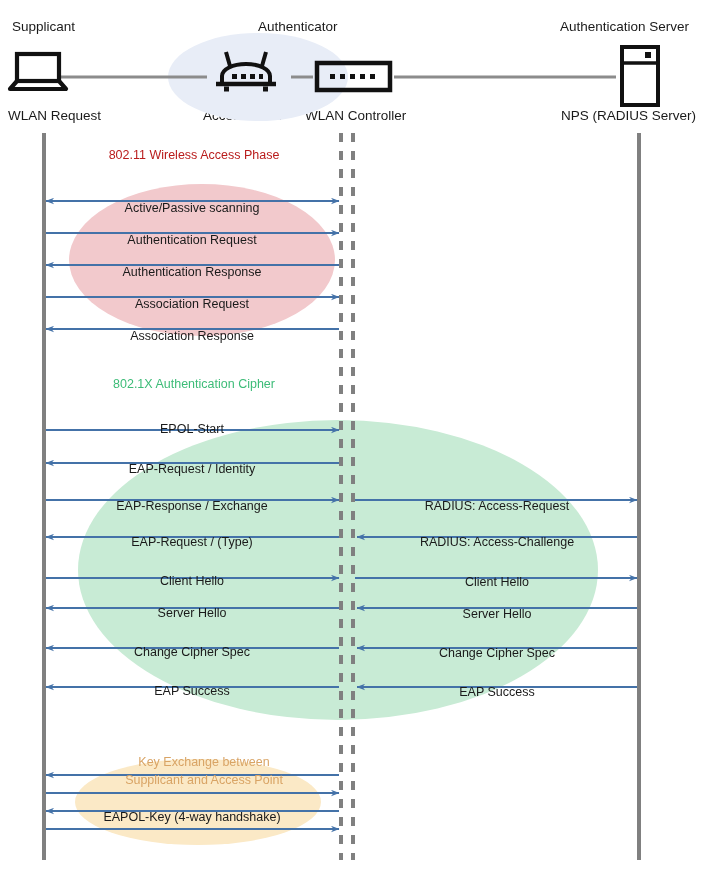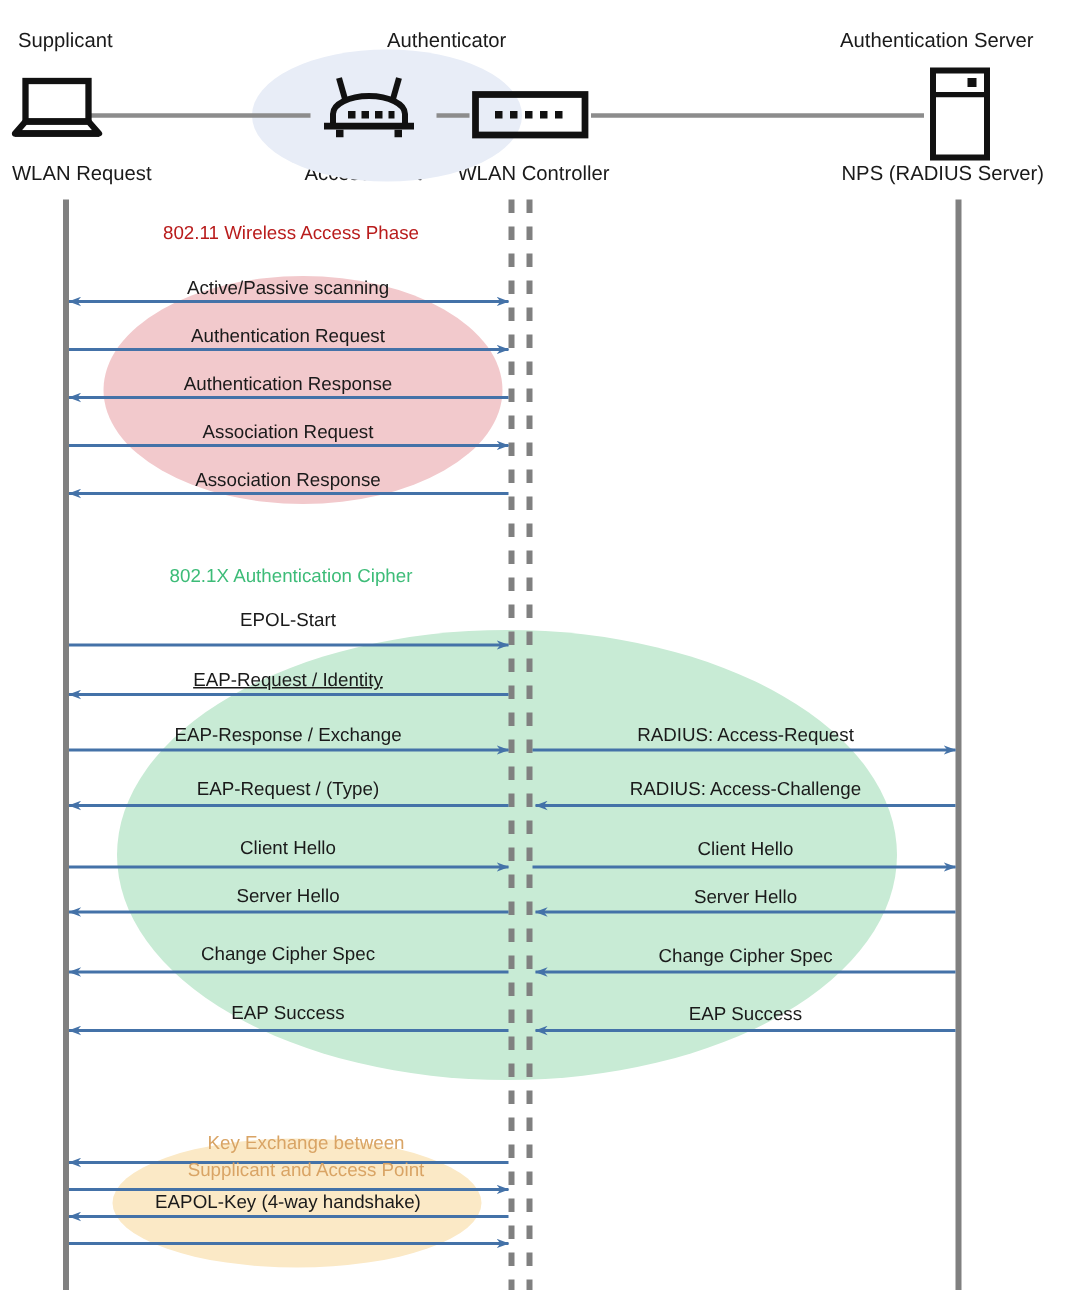--- a/index.html
+++ b/index.html
@@ -12,20 +12,21 @@
   svg.layer{position:absolute;left:0;top:0;width:713px;height:875px;}
   .hdr-label{
     position:absolute;font-size:13.5px;color:#1a1a1a;white-space:nowrap;
   }
   .node-label{
     position:absolute;font-size:13.5px;color:#1a1a1a;white-space:nowrap;
   }
   .msg{
     position:absolute;font-size:12.5px;color:#1a1a1a;white-space:nowrap;
     text-align:center;
+    margin-top:16px;
   }
   .phase{
     position:absolute;font-size:12.5px;white-space:nowrap;text-align:center;
     font-weight:400;
   }
   .phase-2l{line-height:18px;}
 </style>
 </head>
 <body>
 
@@ -155,21 +156,21 @@
     <div>Supplicant and Access Point</div>
   </div>
 
   <div class="msg" style="left:44px;width:296px;top:185px;">Active/Passive scanning</div>
   <div class="msg" style="left:44px;width:296px;top:217px;">Authentication  Request</div>
   <div class="msg" style="left:44px;width:296px;top:249px;">Authentication  Response</div>
   <div class="msg" style="left:44px;width:296px;top:281px;">Association Request</div>
   <div class="msg" style="left:44px;width:296px;top:313px;">Association Response</div>
 
   <div class="msg" style="left:44px;width:296px;top:406px;">EPOL-Start</div>
-  <div class="msg" style="left:44px;width:296px;top:446px;text-decoration:underline;">EAP-Request / Identity</div>
+  <div class="msg" style="left:44px;width:296px;top:446px;">EAP-Request / Identity</div>
   <div class="msg" style="left:44px;width:296px;top:483px;">EAP-Response / Exchange</div>
   <div class="msg" style="left:44px;width:296px;top:519px;">EAP-Request / (Type)</div>
   <div class="msg" style="left:44px;width:296px;top:558px;">Client Hello</div>
   <div class="msg" style="left:44px;width:296px;top:590px;">Server Hello</div>
   <div class="msg" style="left:44px;width:296px;top:629px;">Change Cipher Spec</div>
   <div class="msg" style="left:44px;width:296px;top:668px;">EAP Success</div>
 
   <div class="msg" style="left:355px;width:284px;top:483px;">RADIUS: Access-Request</div>
   <div class="msg" style="left:355px;width:284px;top:519px;">RADIUS: Access-Challenge</div>
   <div class="msg" style="left:355px;width:284px;top:559px;">Client Hello</div>

